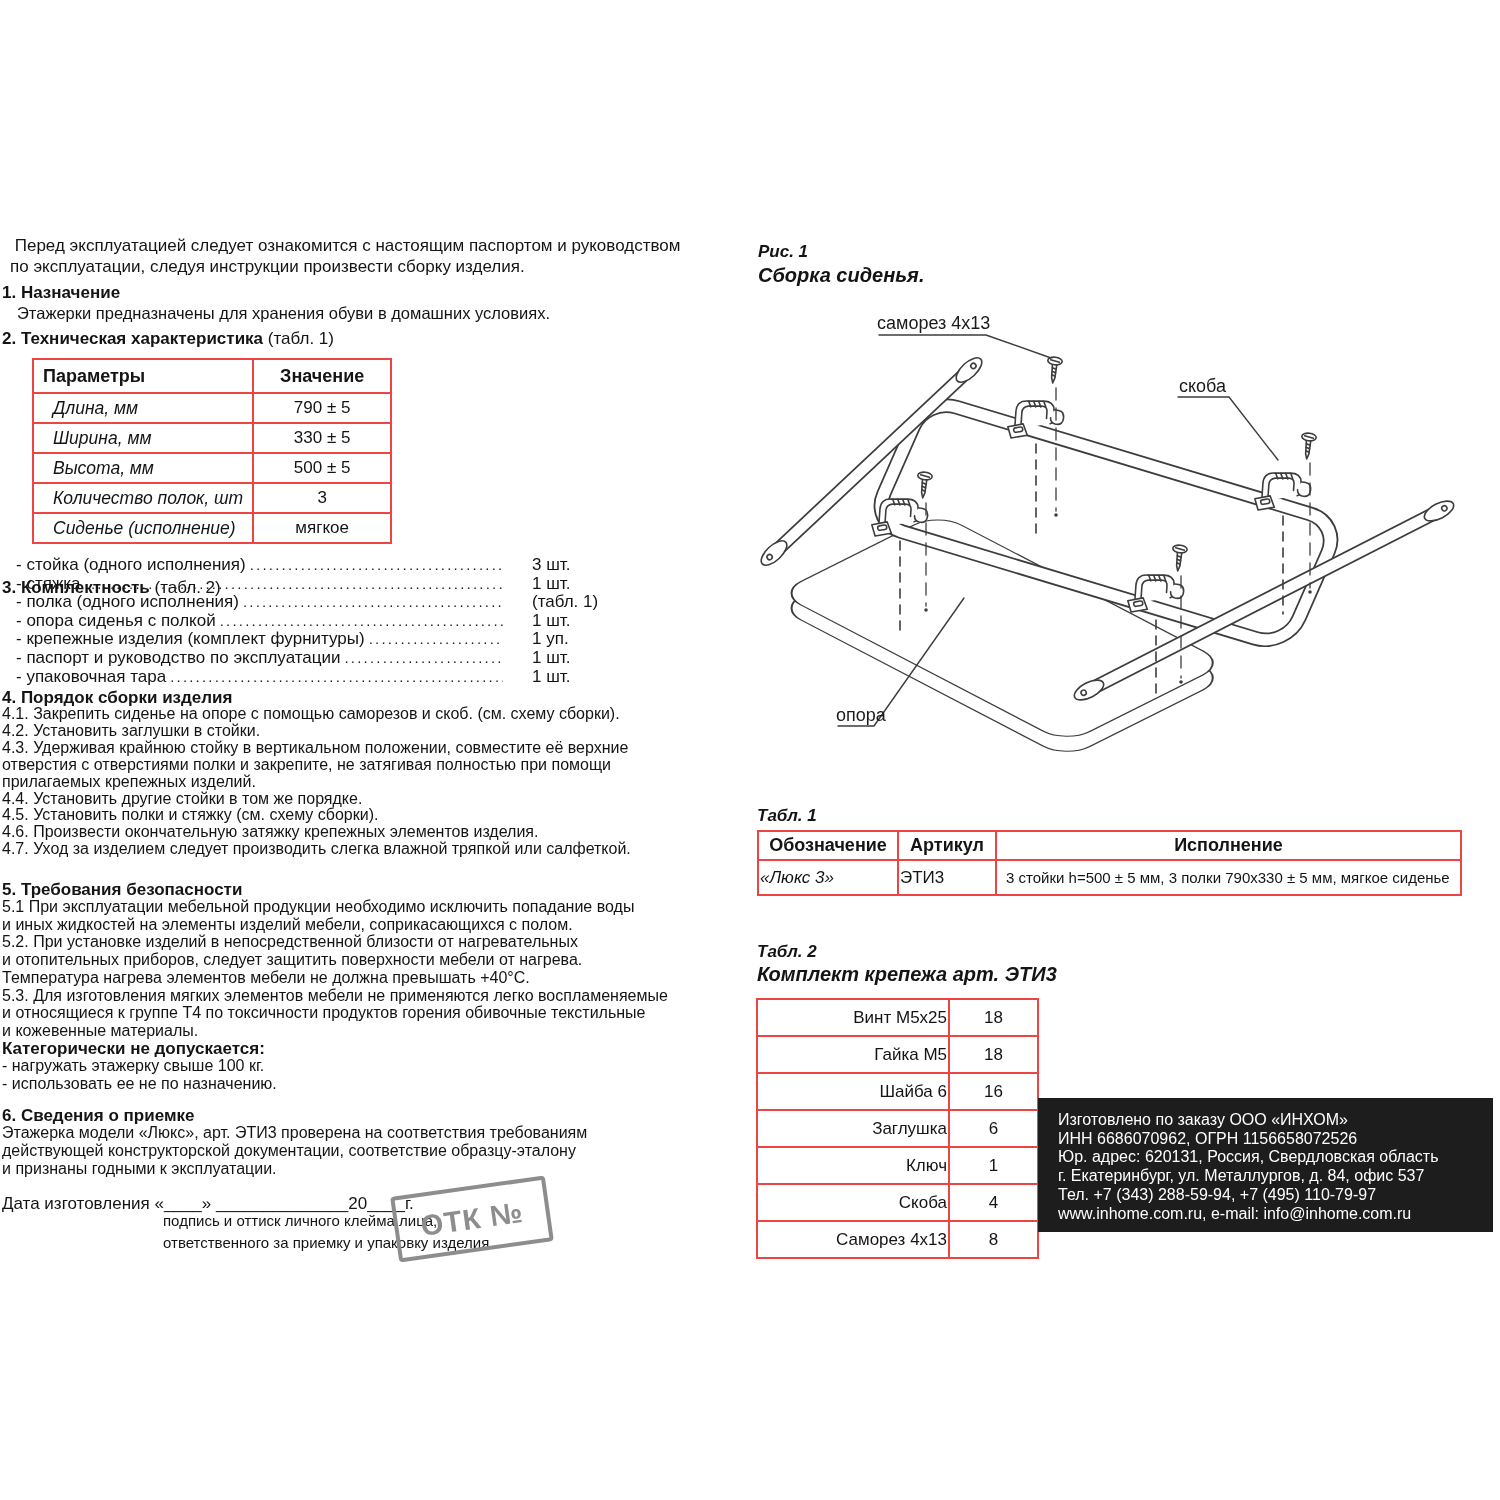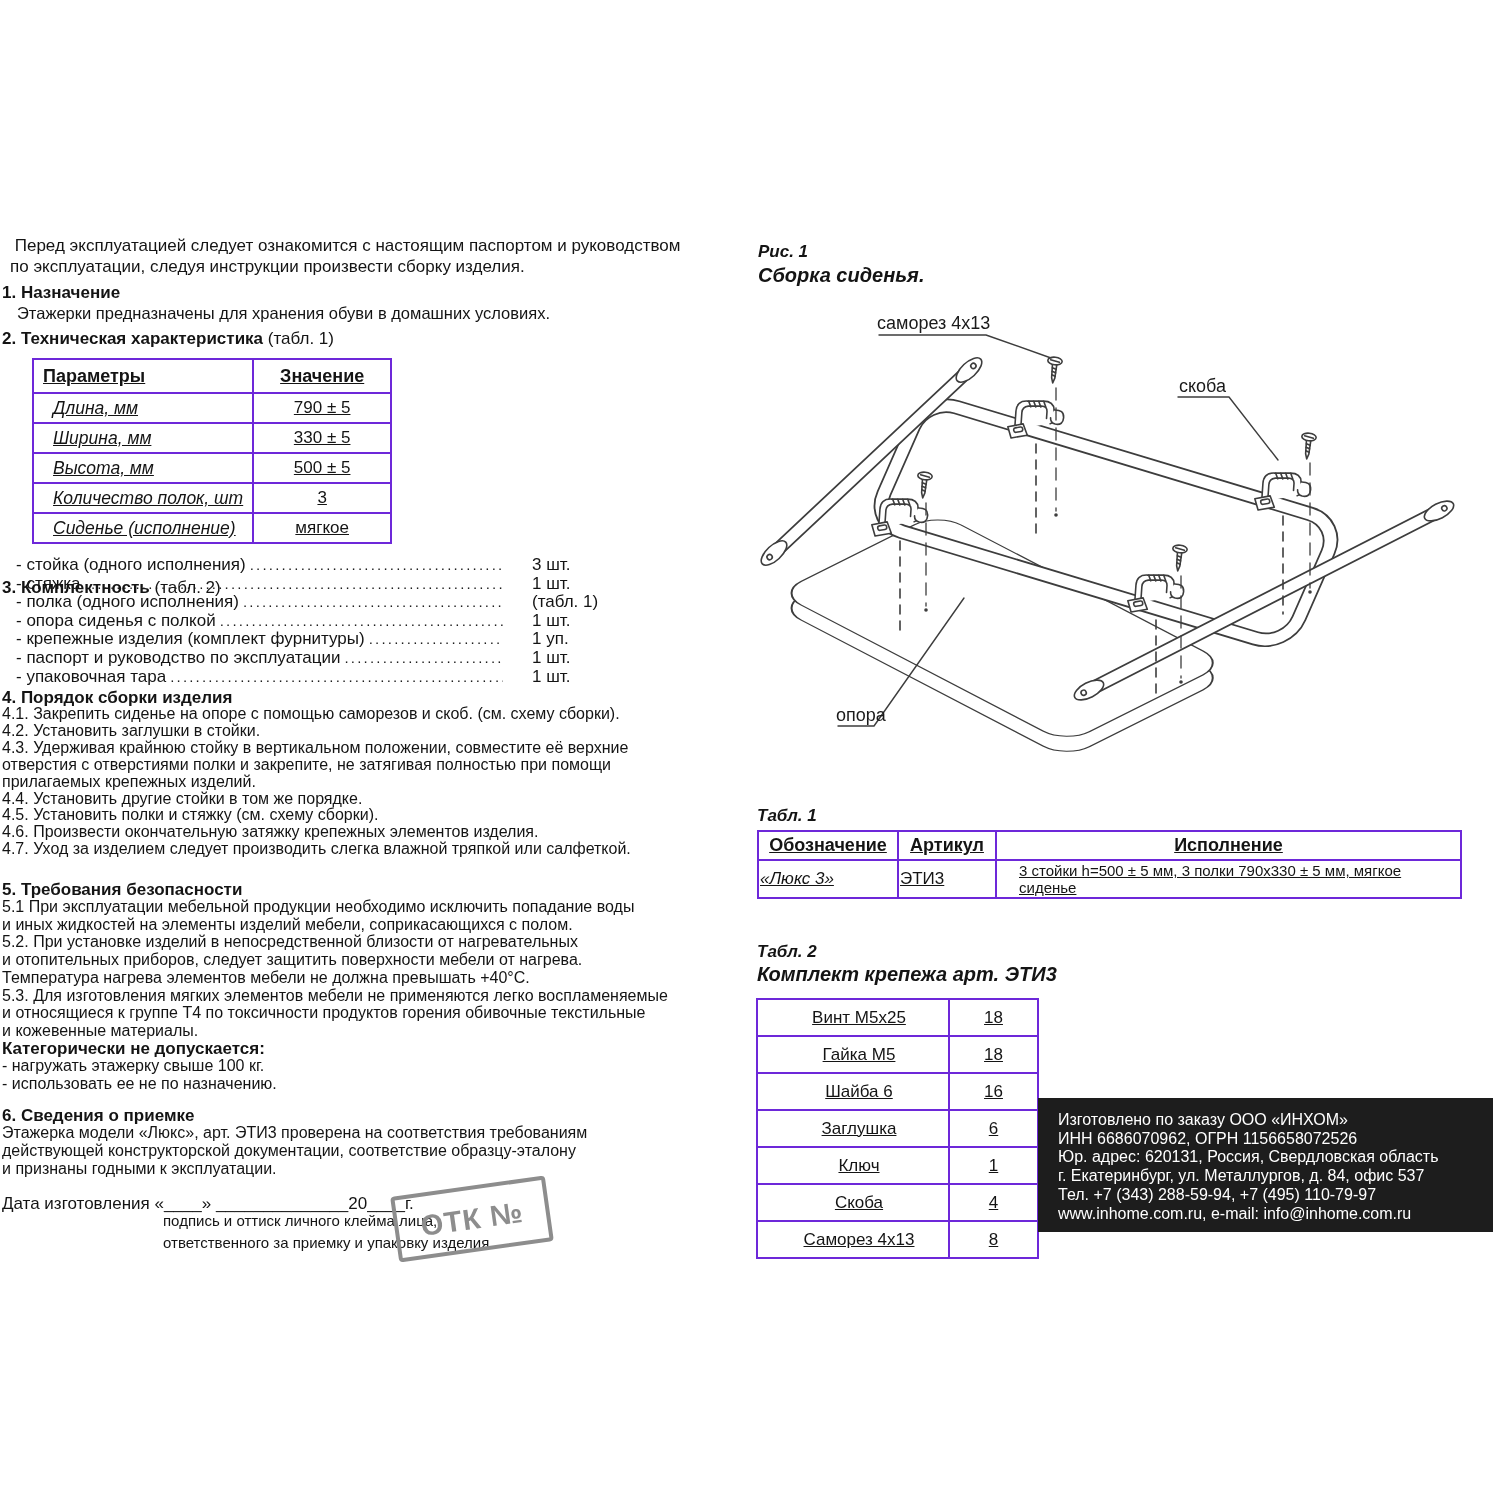--- a/index.html
+++ b/index.html
@@ -19,41 +19,41 @@
   .klist{width:588px;font-size:17px;}
   .krow{display:flex;align-items:baseline;line-height:18.6px;}
   .klabel{white-space:pre;}
   .dots{flex:1;overflow:hidden;white-space:nowrap;margin:0 4px;}
   .dots::after{content:"...................................................................................................................";
     font-size:15px;letter-spacing:2.2px;color:#1d1d1d;}
   .kval{min-width:72px;text-align:left;white-space:pre;margin-left:25px;}
 
   
   table{border-collapse:collapse;}
-  td,th{border:2px solid #6d28d9;text-decoration:underline;}
+  td,th{border:2px solid #ef4444;}
   .tblL{width:360px;font-size:17px;}
   .tblL th{height:30px;font-size:18px;}
   .tblL th:first-child{text-align:left;padding-left:9px;width:220px;}
   .tblL th:last-child{width:140px;}
   .tblL td{height:26px;}
   .tblL td:first-child{font-style:italic;text-align:left;padding-left:19px;font-size:17.5px;}
   .tblL td:last-child{text-align:center;}
 
   .tbl1{font-size:17px;}
   .tbl1 th{height:25px;font-size:18px;}
   .tbl1 th:nth-child(1){width:136px;}
   .tbl1 th:nth-child(2){width:94px;}
   .tbl1 th:nth-child(3){width:461px;}
   .tbl1 td{height:31px;text-align:left;}
   .tbl1 td:nth-child(1){font-style:italic;}
-  .tbl1 td:nth-child(3){font-size:15px;text-align:left;padding-left:22px;}
+  .tbl1 td:nth-child(3){font-size:15px;text-align:left;padding-left:9px;}
 
   .tbl2{font-size:17px;}
   .tbl2 td{height:33px;}
-  .tbl2 td:first-child{width:176px;text-align:center;padding-left:13px;}
+  .tbl2 td:first-child{width:176px;text-align:right;padding-left:13px;}
   .tbl2 td:last-child{width:85px;text-align:center;}
   .tbl2 td{border-width:2px;}
 
   .caption{font-weight:bold;font-style:italic;font-size:17px;white-space:pre;}
   .caption-lg{font-weight:bold;font-style:italic;font-size:20px;white-space:pre;}
 
   .blackbox{
     left:1038px;top:1098px;width:455px;height:134px;background:#1d1d1d;color:#ffffff;
     box-sizing:border-box;padding:13px 0 0 20px;font-size:16px;line-height:18.7px;
   }

